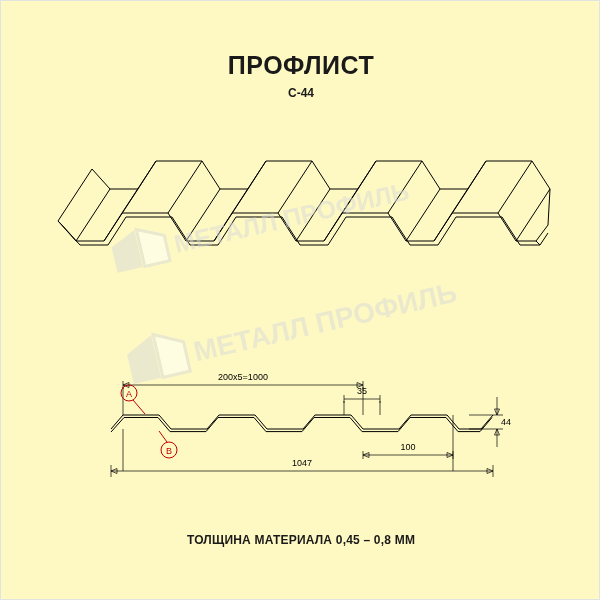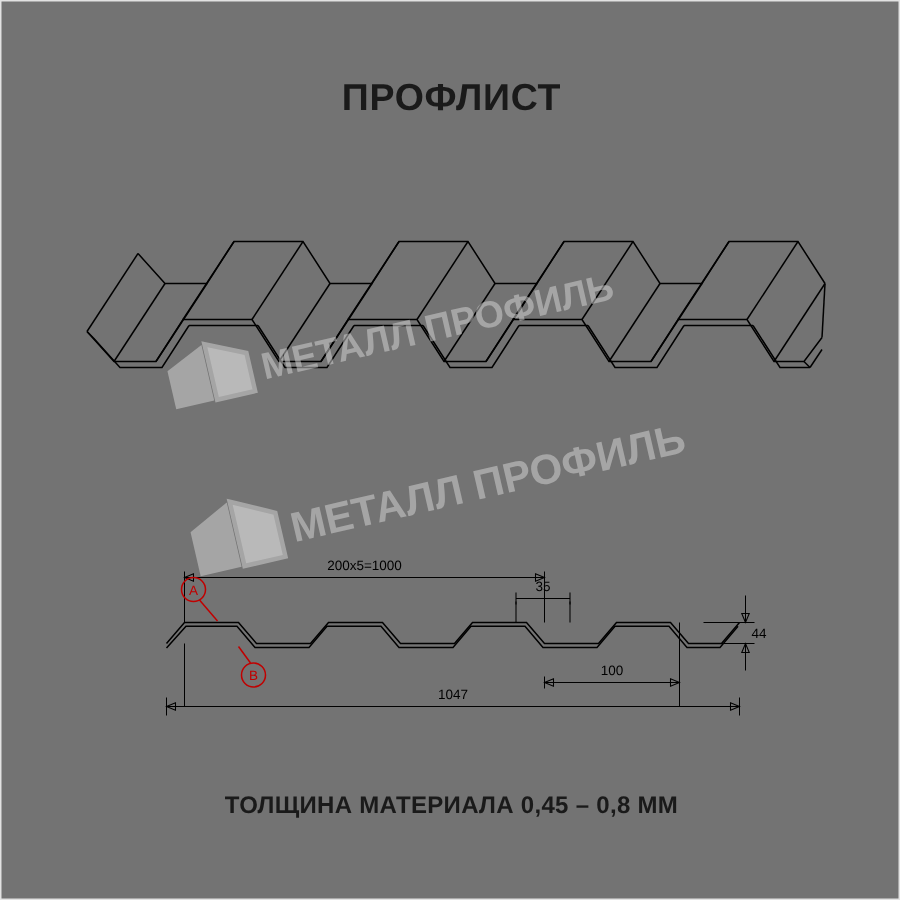--- a/index.html
+++ b/index.html
@@ -15,21 +15,21 @@
     position: relative;
     overflow: hidden;
   }
   .page {
     position: absolute;
     left: 0; top: 0;
     width: 600px;
     height: 600px;
     border: 1px solid #e2e2e2;
     box-sizing: border-box;
-    background: #737373;
+    background: #fef9c3;
   }
   .title {
     position: absolute;
     left: 0;
     top: 50px;
     width: 600px;
     text-align: center;
     font-size: 25px;
     font-weight: bold;
     letter-spacing: 0.5px;
@@ -44,21 +44,21 @@
     font-size: 12px;
     font-weight: bold;
     color: #1a1a1a;
   }
   .footer-note {
     position: absolute;
     left: 0;
     bottom: 52px;
     width: 600px;
     text-align: center;
-    font-size: 16px;
+    font-size: 12px;
     font-weight: bold;
     letter-spacing: 0.2px;
     color: #1a1a1a;
   }
   .iso-wrap {
     position: absolute;
     left: 35px;
     top: 140px;
     width: 530px;
     height: 130px;
@@ -84,20 +84,21 @@
   .red { fill: none; stroke: #c00000; stroke-width: 1; }
   .redtxt { fill: #c00000; font-size: 9px; font-family: "Liberation Sans", sans-serif; }
   .dimtxt { fill: #000; font-size: 9px; font-family: "Liberation Sans", sans-serif; }
 </style>
 </head>
 <body>
 
 <div class="page">
 
   <div class="title">ПРОФЛИСТ</div>
+  <div class="subtitle">С-44</div>
 
   <div class="iso-wrap">
     <svg width="530" height="130" viewBox="0 0 530 130">
       <g class="ln">
 
         <path d="M22 80 L40 100 L68 100 L86 72 L132 72 L150 100 L178 100 L196 72 L242 72 L260 100 L288 100 L306 72 L352 72 L370 100 L398 100 L416 72 L462 72 L480 100 L500 100 L512 84"></path>
 
         <path d="M56 28 L74 48 L102 48 L120 20 L166 20 L184 48 L212 48 L230 20 L276 20 L294 48 L322 48 L340 20 L386 20 L404 48 L432 48 L450 20 L496 20 L514 48"></path>
 
         <path d="M22 80 L56 28"></path>

